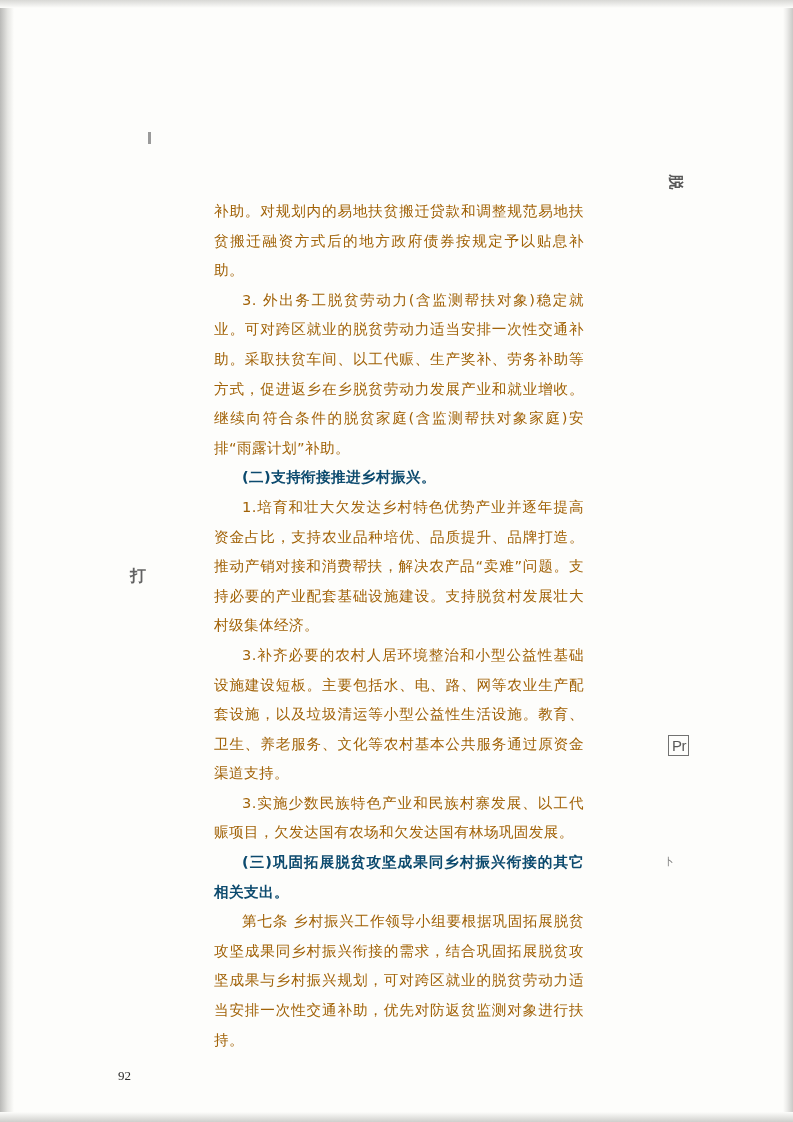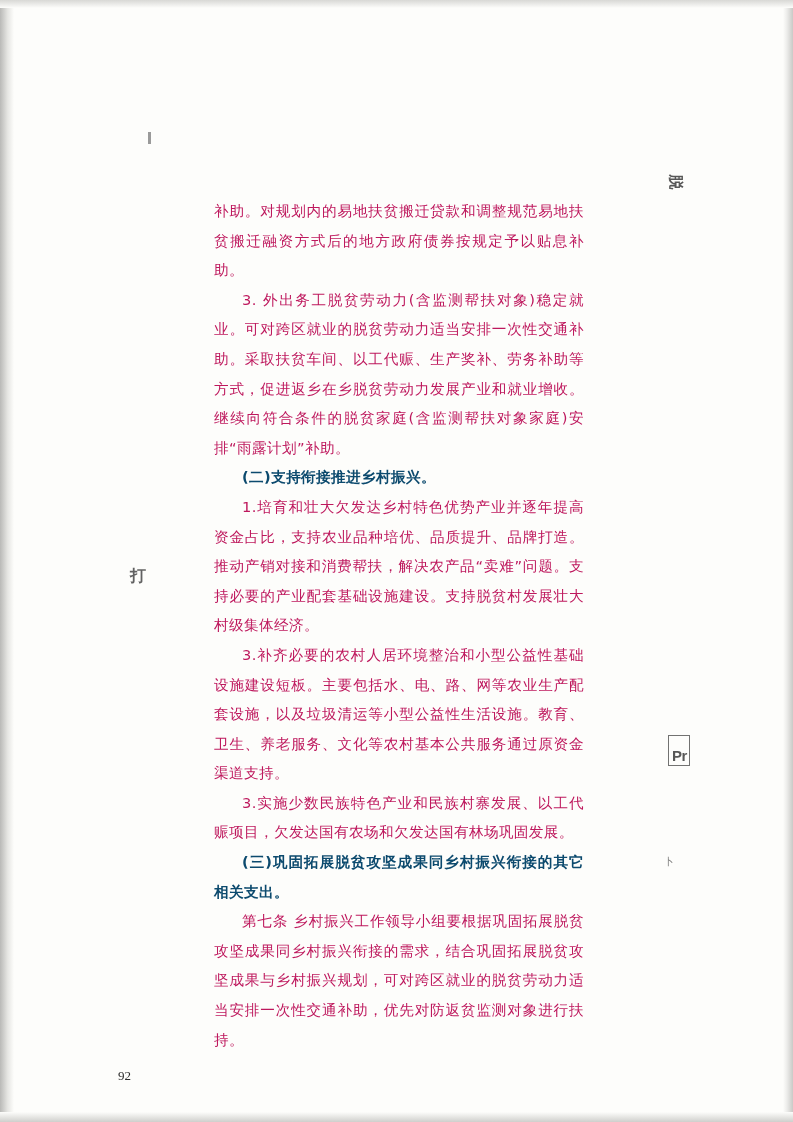--- a/index.html
+++ b/index.html
@@ -44,21 +44,21 @@
   .text-body {
     position: absolute;
     left: 214px;
     top: 196px;
     width: 370px;
   }
   .para {
     font-family: "DejaVu Sans", sans-serif;
     font-size: 14.6px;
     line-height: 29.6px;
-    color: #be185d;
+    color: #a16207;
     text-align: justify;
     letter-spacing: 0.4px;
     margin: 0;
   }
   .para.indent {
     text-indent: 28px;
   }
   .para.bold {
     font-weight: bold;
     color: #0c4a6e;
@@ -100,24 +100,24 @@
     left: 148px;
     top: 132px;
     width: 3px;
     height: 12px;
     background: #9a9a9a;
   }
   .mark-pr {
     left: 668px;
     top: 735px;
     font-size: 15px;
-    font-weight: bold;
+    font-weight: normal;
     letter-spacing: -0.5px;
     border: 1px solid #5a5a5a;
-    padding: 11px 2px 1px 3px;
+    padding: 1px 2px 1px 3px;
     opacity: 0.85;
   }
   .mark-small-right {
     left: 664px;
     top: 855px;
     font-size: 10px;
     opacity: 0.7;
   }
 </style>
 </head>

